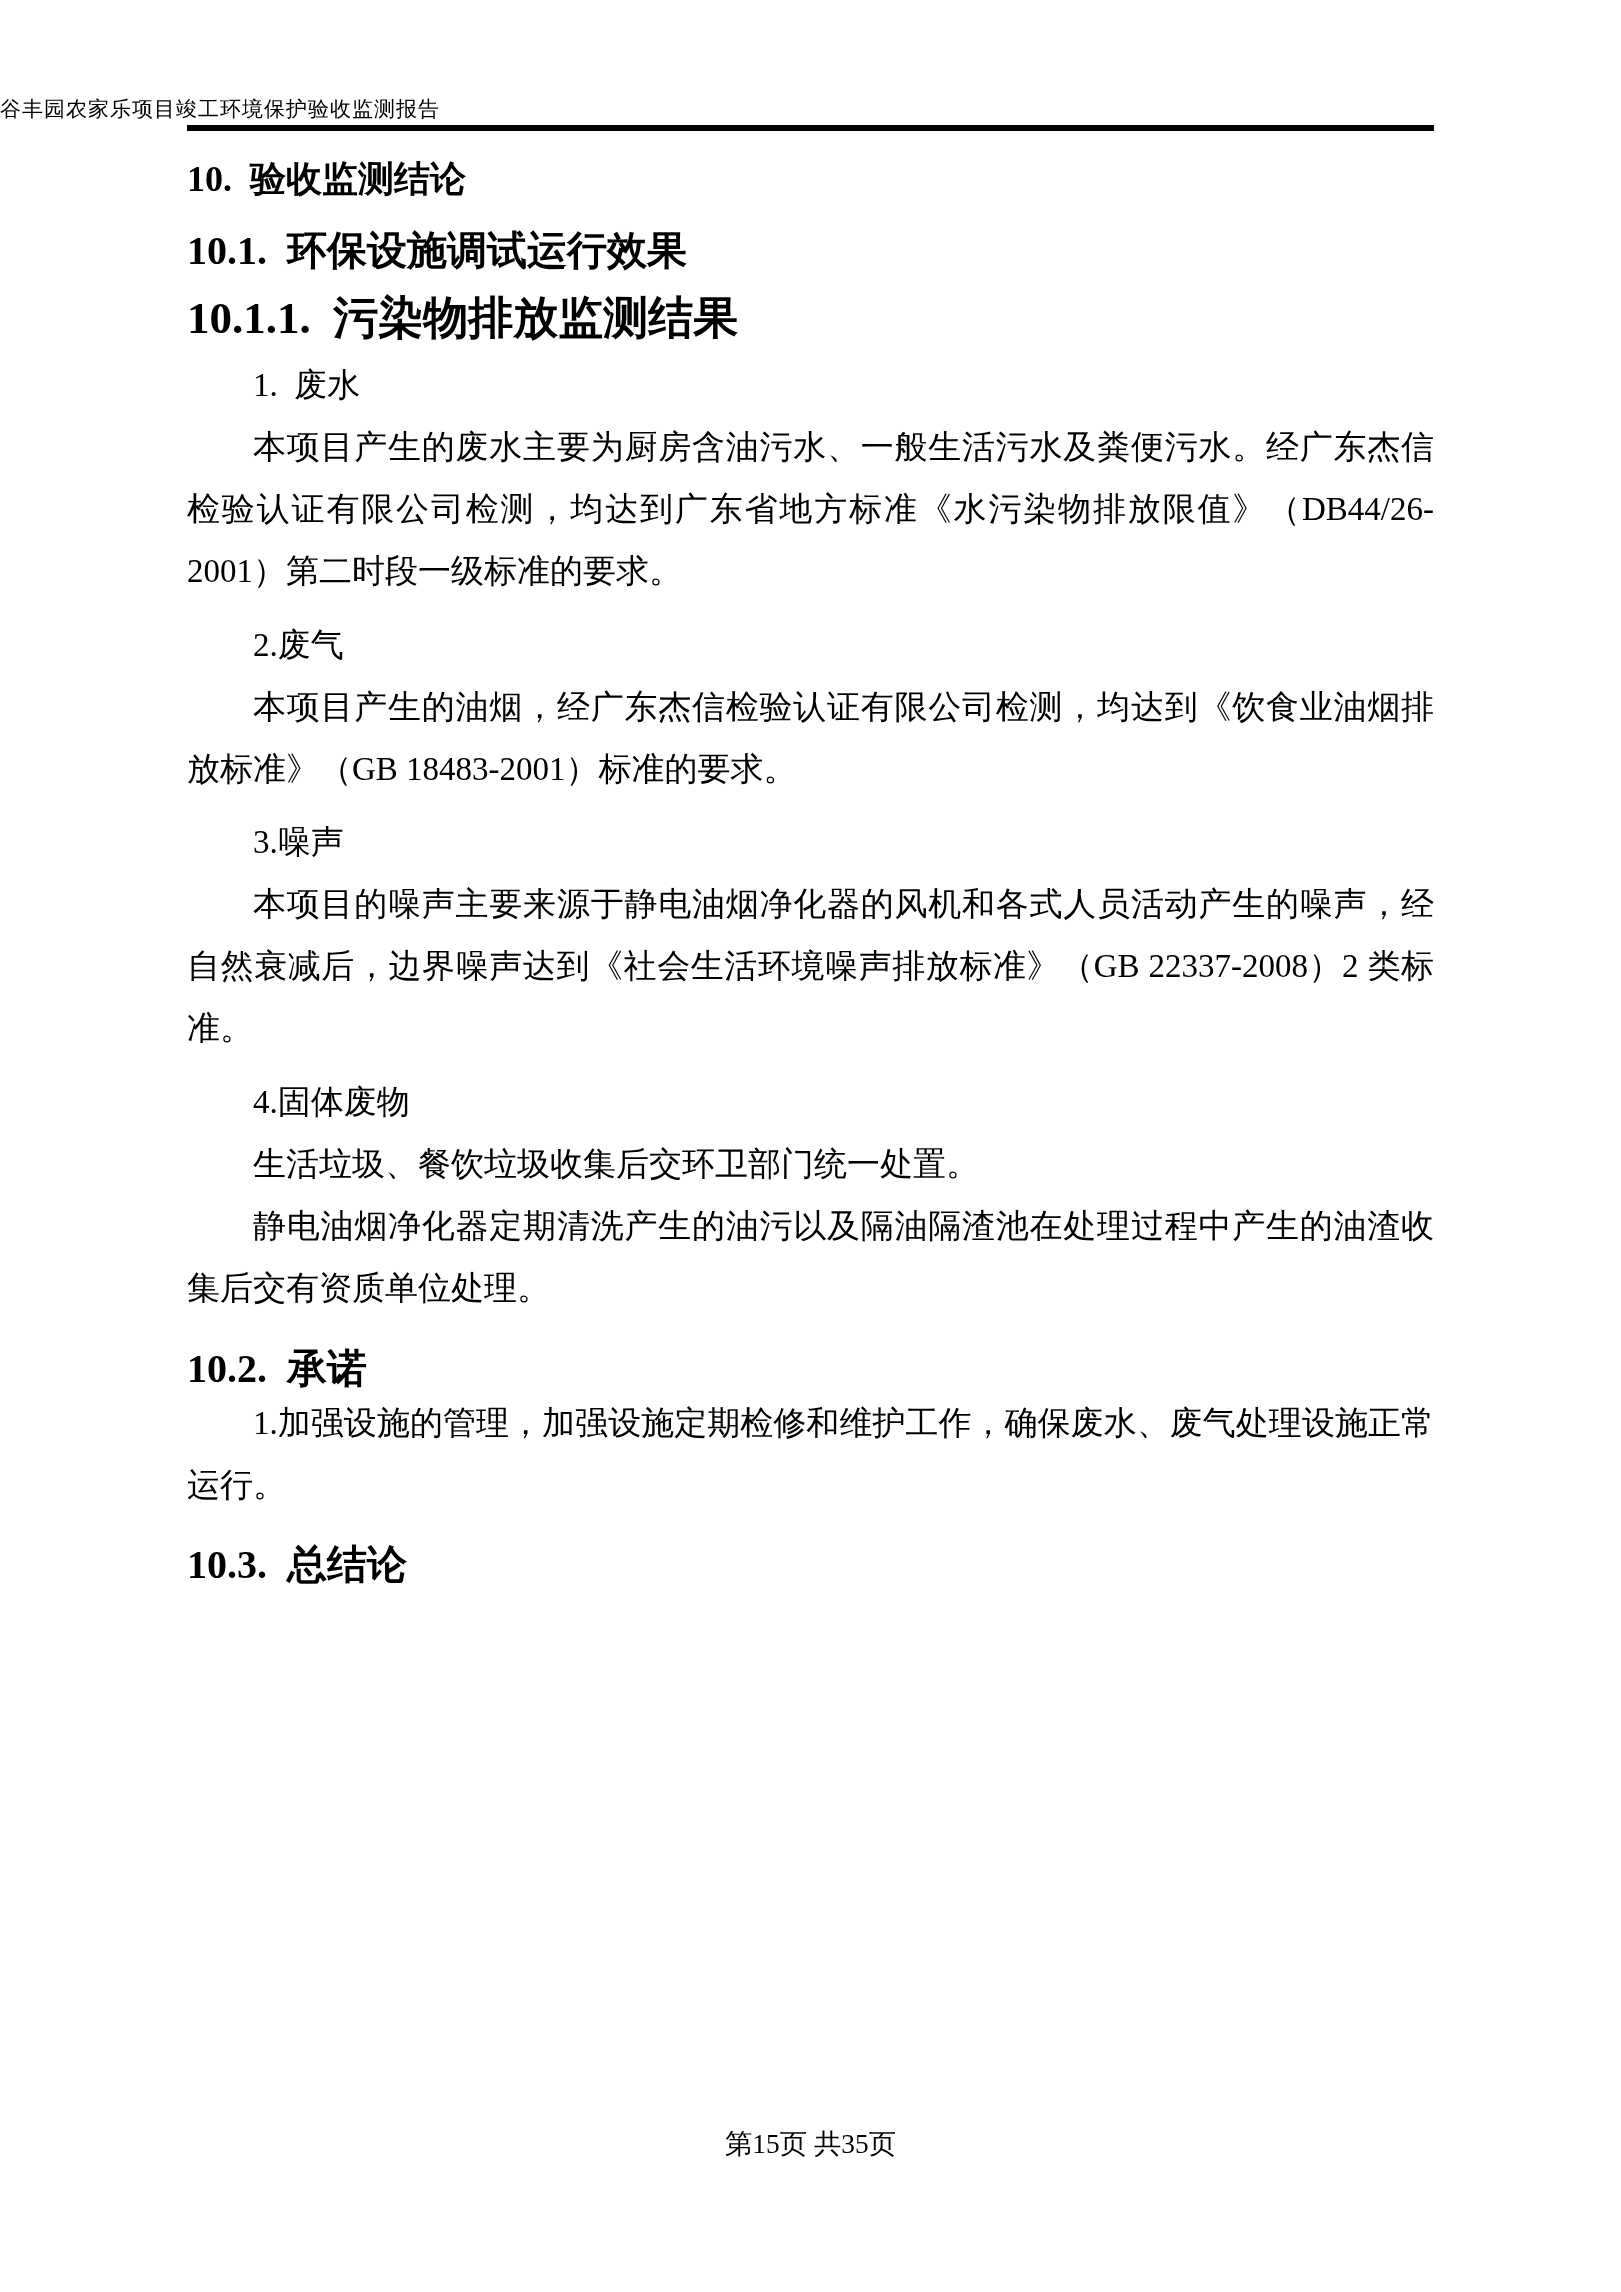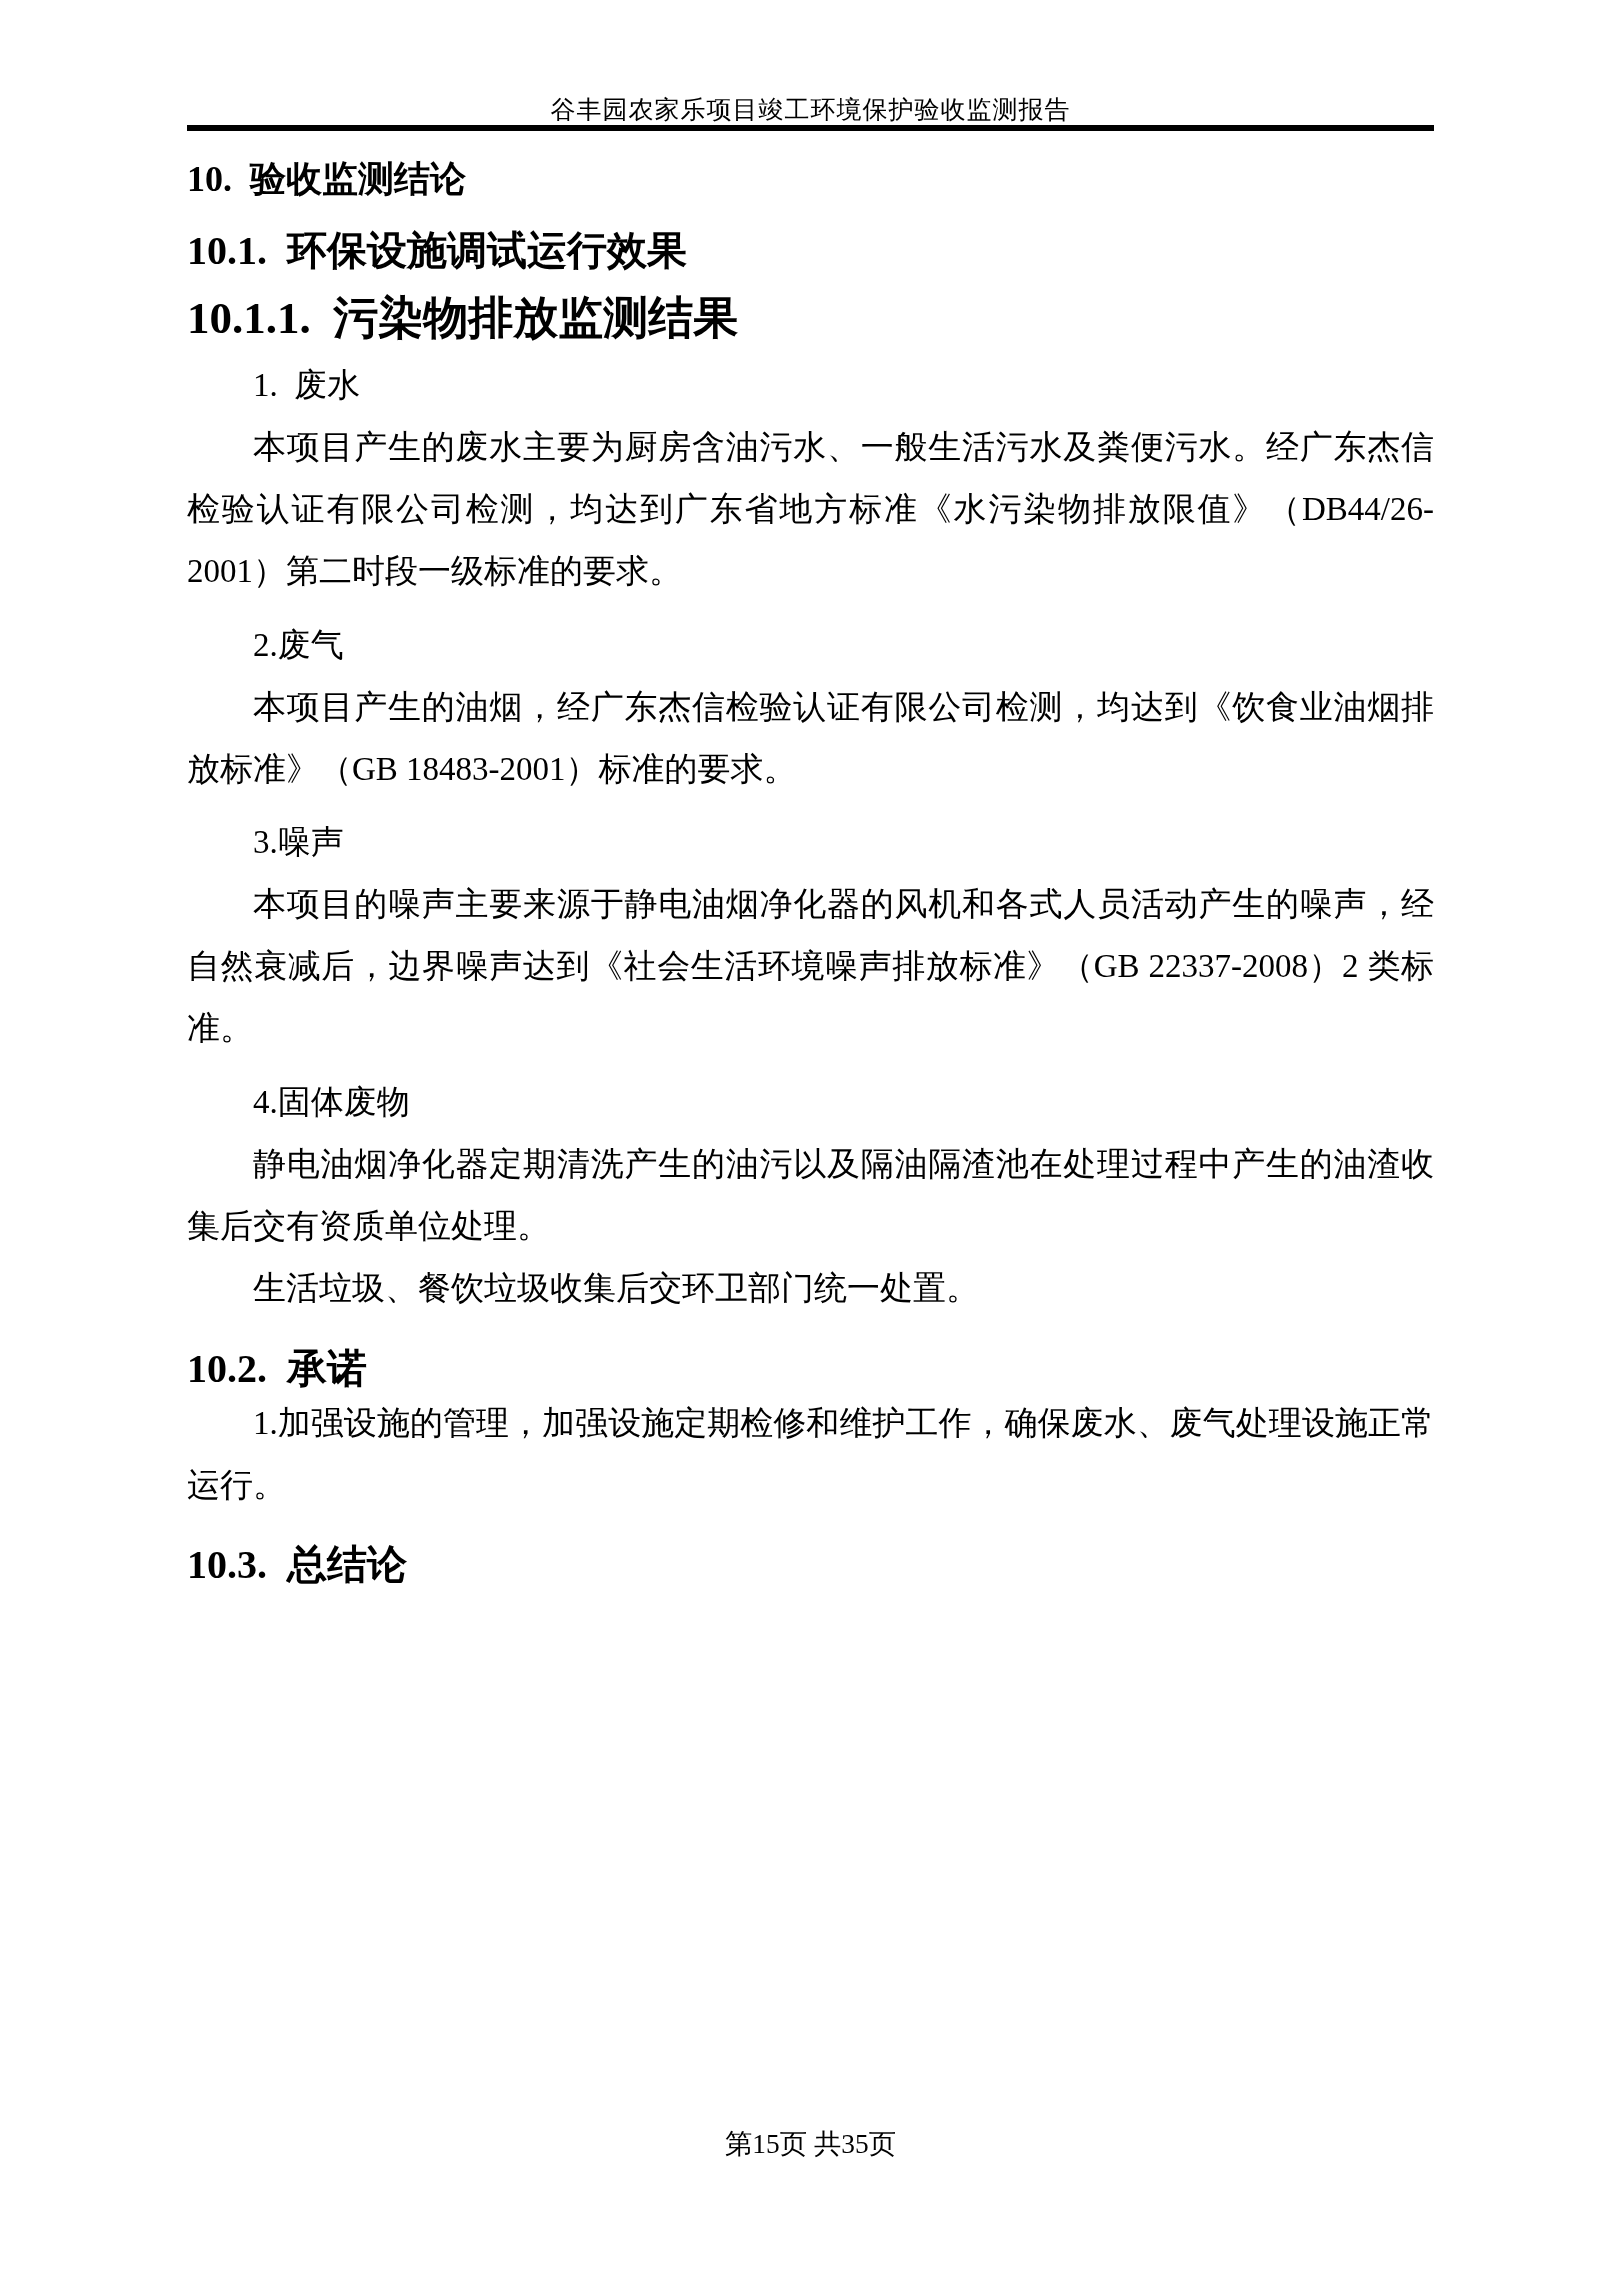--- a/index.html
+++ b/index.html
@@ -14,22 +14,22 @@
     background: #ffffff;
     font-family: "Liberation Serif", "DejaVu Serif", serif;
     color: #000000;
     overflow: hidden;
   }
   .header-title {
     position: absolute;
     top: 94px;
     left: 0;
     width: 100%;
-    text-align: center;
-    font-size: 25px;
+    text-align: left;
+    font-size: 21px;
     line-height: 31px;
     letter-spacing: 1px;
   }
   .header-rule {
     position: absolute;
     top: 125px;
     left: 187px;
     width: 1247px;
     height: 5.9px;
     background: #000000;
@@ -98,22 +98,22 @@
     <p class="item-label">1. 废水</p>
     <p class="body-para">本项目产生的废水主要为厨房含油污水、一般生活污水及粪便污水。经广东杰信检验认证有限公司检测，均达到广东省地方标准《水污染物排放限值》（DB44/26-2001）第二时段一级标准的要求。</p>
 
     <p class="item-label">2.废气</p>
     <p class="body-para">本项目产生的油烟，经广东杰信检验认证有限公司检测，均达到《饮食业油烟排放标准》（GB 18483-2001）标准的要求。</p>
 
     <p class="item-label">3.噪声</p>
     <p class="body-para">本项目的噪声主要来源于静电油烟净化器的风机和各式人员活动产生的噪声，经自然衰减后，边界噪声达到《社会生活环境噪声排放标准》（GB 22337-2008）2 类标准。</p>
 
     <p class="item-label">4.固体废物</p>
+    <p class="body-para">生活垃圾、餐饮垃圾收集后交环卫部门统一处置。</p>
     <p class="body-para">静电油烟净化器定期清洗产生的油污以及隔油隔渣池在处理过程中产生的油渣收集后交有资质单位处理。</p>
-    <p class="body-para">生活垃圾、餐饮垃圾收集后交环卫部门统一处置。</p>
 
     <p class="h2">10.2. 承诺</p>
     <p class="body-para">1.加强设施的管理，加强设施定期检修和维护工作，确保废水、废气处理设施正常运行。</p>
 
     <p class="h2">10.3. 总结论</p>
 
   </div>
 
   <div class="footer">第15页 共35页</div>
 

